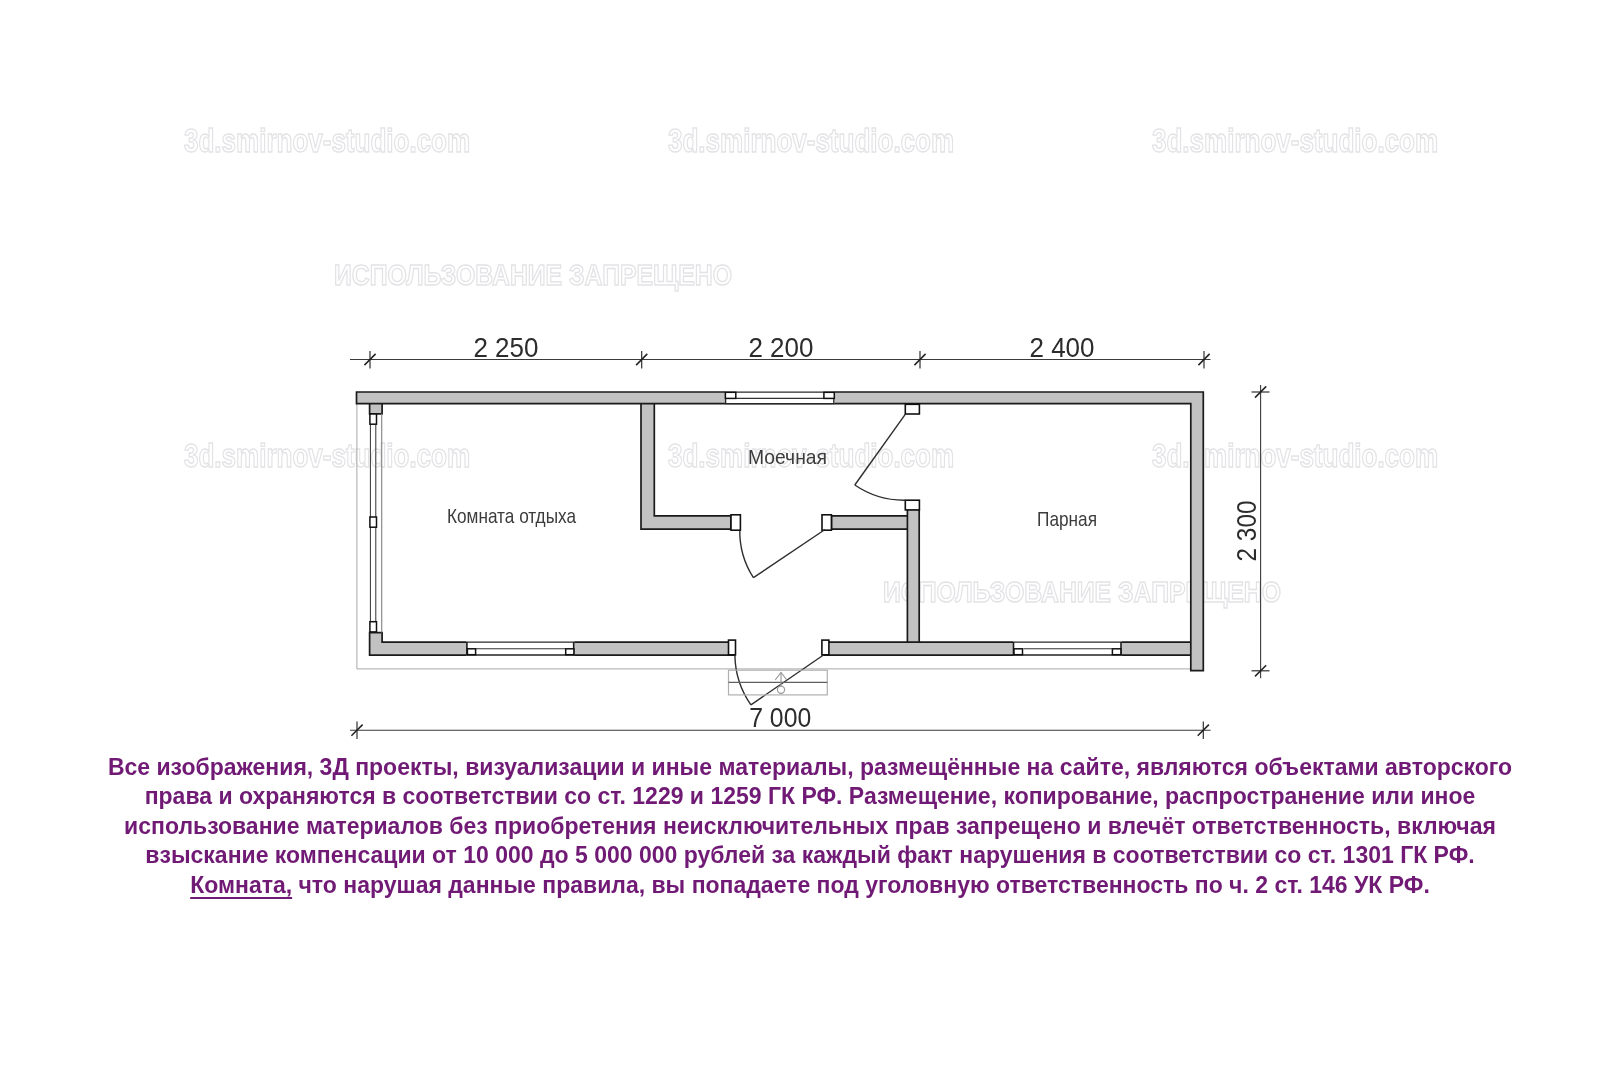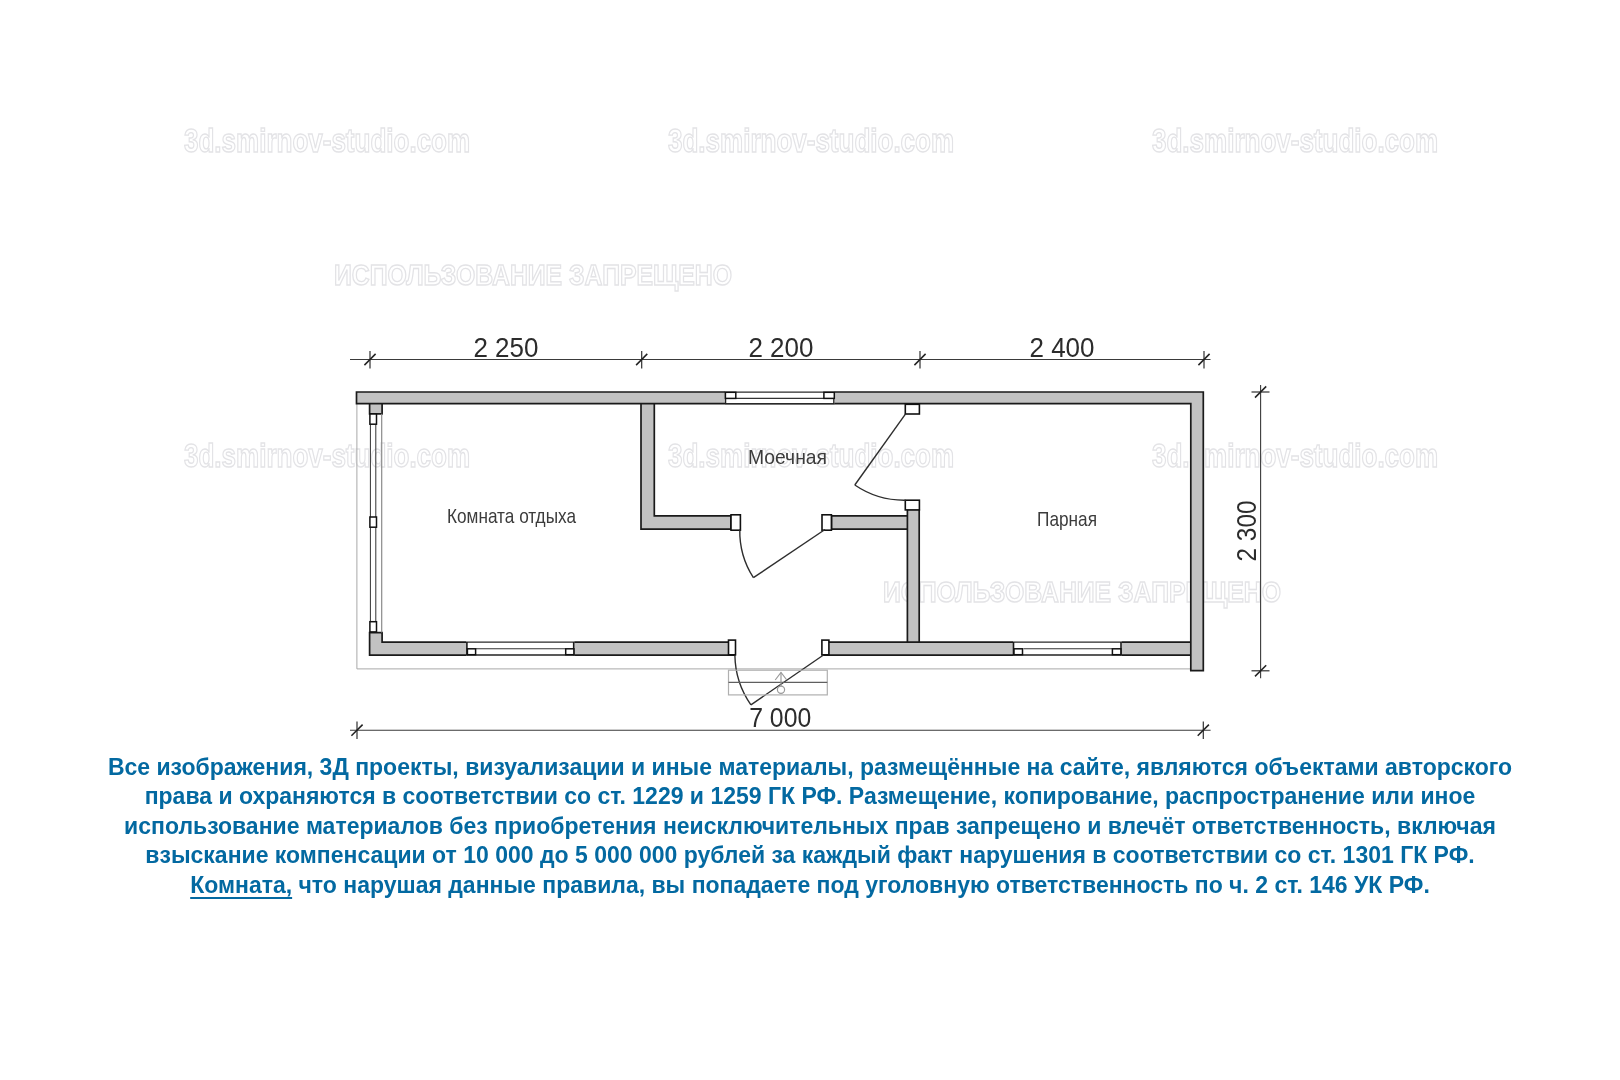--- a/index.html
+++ b/index.html
@@ -1,21 +1,21 @@
 <!DOCTYPE html>
 <html><head>
 <meta charset="utf-8">
 <style>
   html,body{margin:0;padding:0;background:#ffffff;width:1620px;height:1080px;overflow:hidden;}
   *{box-sizing:border-box;}
   .page{position:relative;width:1620px;height:1065px;font-family:"Liberation Sans",sans-serif;}
   .wm{position:absolute;white-space:nowrap;color:#ffffff;-webkit-text-stroke:1.4px #e3e3e6;font-weight:700;}
   .wm1{font-size:33px;transform:scaleX(0.788) translateZ(0);transform-origin:0 0;}
   .wm2{font-size:29px;transform:scaleX(0.855) translateZ(0);transform-origin:0 0;}
-  .legal{position:absolute;left:0;right:0;top:752.9px;text-align:center;color:#0369a1;
+  .legal{position:absolute;left:0;right:0;top:752.9px;text-align:center;color:#701a75;
          font-size:23px;font-weight:700;line-height:29.5px;transform:translateZ(0);}
   .legal u{text-decoration:underline;text-underline-offset:3.5px;text-decoration-thickness:1.5px;text-decoration-skip-ink:none;}
 </style>
 </head>
 <body>
 <div class="page">
 
   <div class="wm wm1" style="left:184px;top:122px;">3d.smirnov-studio.com</div>
   <div class="wm wm1" style="left:668px;top:122px;">3d.smirnov-studio.com</div>
   <div class="wm wm1" style="left:1152px;top:122px;">3d.smirnov-studio.com</div>

